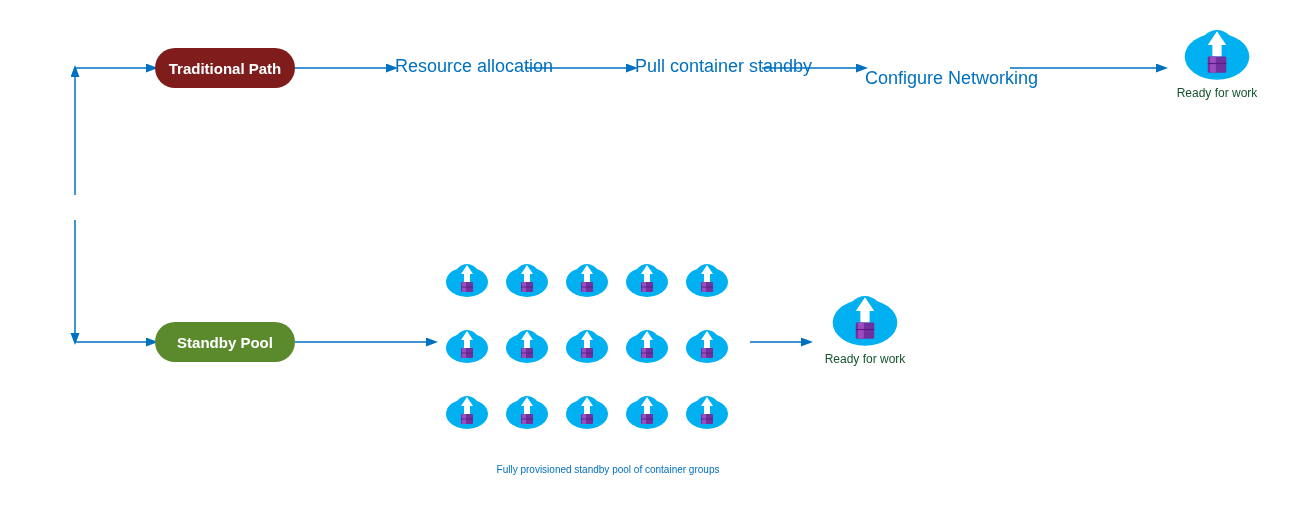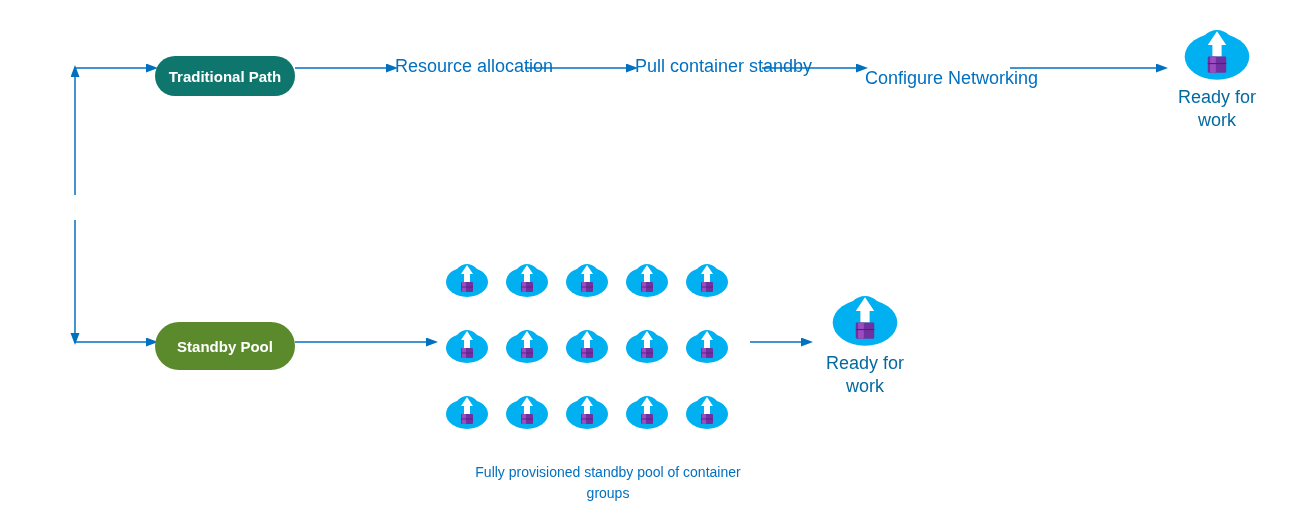--- a/index.html
+++ b/index.html
@@ -23,43 +23,42 @@
       display: flex;
       flex-direction: column;
       align-items: center;
       width: 90px;
     }
     .cloud-svg {
       width: 60px;
       height: 52px;
     }
     .icon-label {
-      font-size: 18px;
-      color: #0369a1;
-      text-align: center;
+      font-size: 12px;
+      color: #14532d;
+      text-align: left;
       margin-top: 4px;
       line-height: 1.3;
     }
 
     
     .pill {
       position: absolute;
       border-radius: 25px;
       padding: 10px 22px;
       font-size: 15px;
       font-weight: 600;
       color: white;
       display: flex;
       align-items: center;
       justify-content: center;
       white-space: nowrap;
     }
     .pill-orange {
-      background: #0f766e;
-      margin-top: 8px;
+      background: #7f1d1d;
     }
     .pill-green {
       background: #5A8A2C;
     }
 
     
     .step-label {
       position: absolute;
       font-size: 18px;
       color: #0070C0;
@@ -85,21 +84,21 @@
       gap: 6px;
     }
     .grid-item {
       display: flex;
       align-items: center;
       justify-content: center;
     }
 
     .caption-label {
       position: absolute;
-      font-size: 14px;
+      font-size: 10px;
       color: #0070C0;
       text-align: center;
       font-weight: 500;
       line-height: 1.5;
     }
   </style>
 </head>
 <body>
 
 <div class="diagram">
@@ -129,21 +128,21 @@
         <path d="M0,0 L0,6 L8,3 z" fill="#0070C0"></path>
       </marker>
     </defs>
   </svg>
 
 
   <div class="pill pill-orange" style="left:155px; top:48px; width:140px; height:40px;">
     <span>Traditional Path</span>
   </div>
 
-  <div class="pill pill-green" style="left:155px; top:322px; width:140px; height:48px;">
+  <div class="pill pill-green" style="left:155px; top:322px; width:140px; height:40px;">
     <span>Standby Pool</span>
   </div>
 
   <div class="step-label" style="left:395px; top:56px;">
     <span>Resource allocation</span>
   </div>
 
   <div class="step-label" style="left:635px; top:56px;">
     <span>Pull container standby</span>
   </div>

